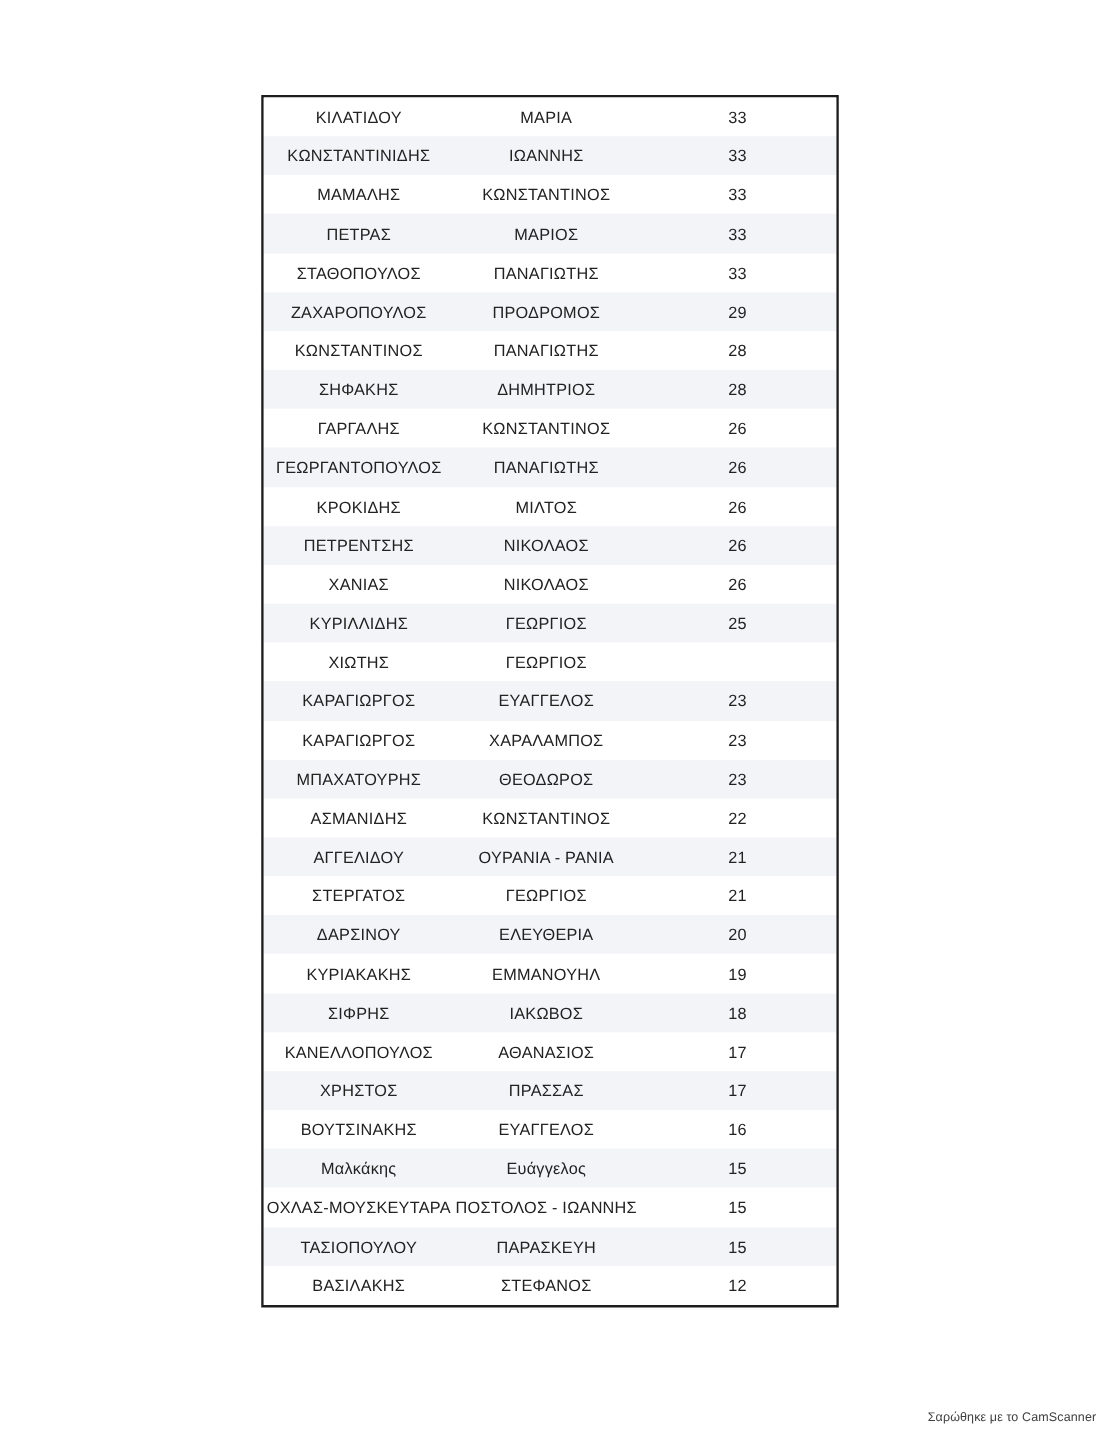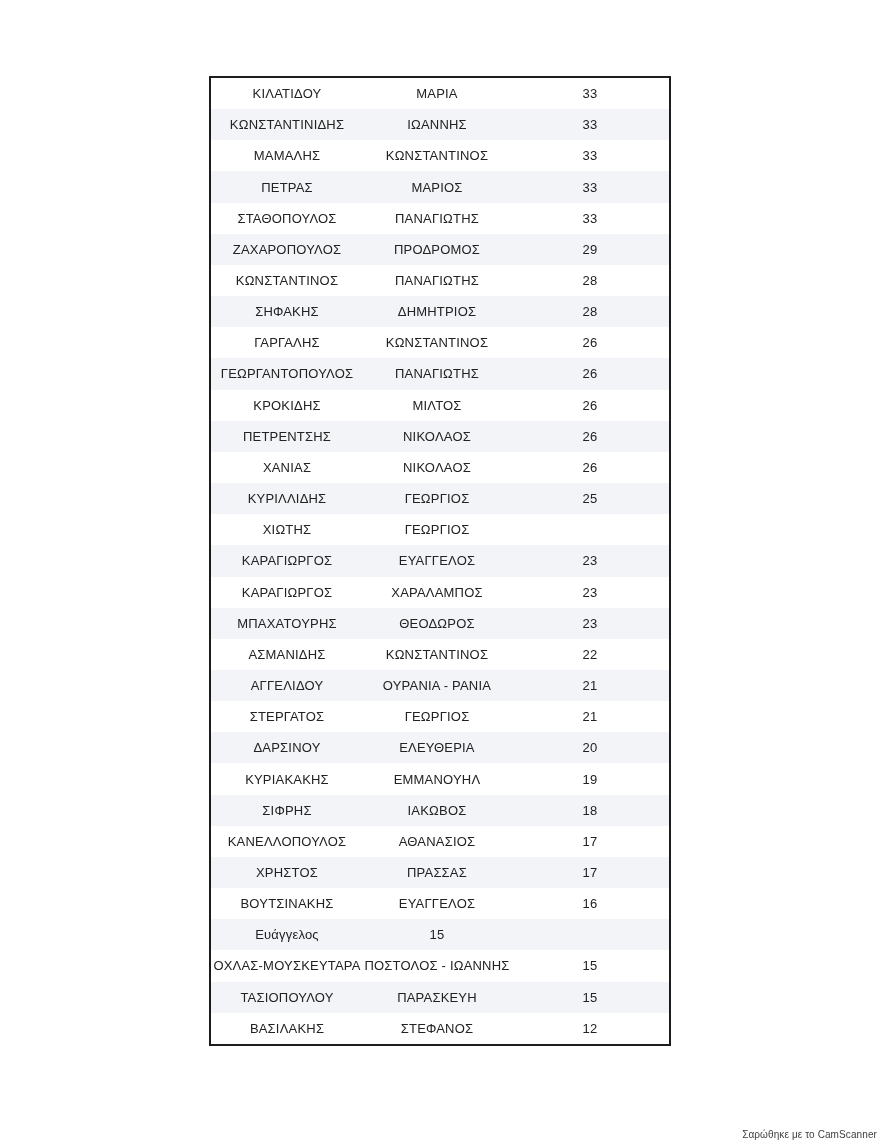--- a/index.html
+++ b/index.html
@@ -209,20 +209,21 @@
     <span class="t-cell">17</span>
   </div>
 
   <div class="t-row">
     <span class="t-cell">ΒΟΥΤΣΙΝΑΚΗΣ</span>
     <span class="t-cell">ΕΥΑΓΓΕΛΟΣ</span>
     <span class="t-cell">16</span>
   </div>
 
   <div class="t-row">
+    <span class="t-cell">Μαλκάκης</span>
     <span class="t-cell">Ευάγγελος</span>
     <span class="t-cell">15</span>
   </div>
 
   <div class="t-row">
     <span class="t-cell">ΟΧΛΑΣ-ΜΟΥΣΚΕΥΤΑΡΑ</span>
     <span class="t-cell">ΠΟΣΤΟΛΟΣ - ΙΩΑΝΝΗΣ</span>
     <span class="t-cell">15</span>
   </div>
 

